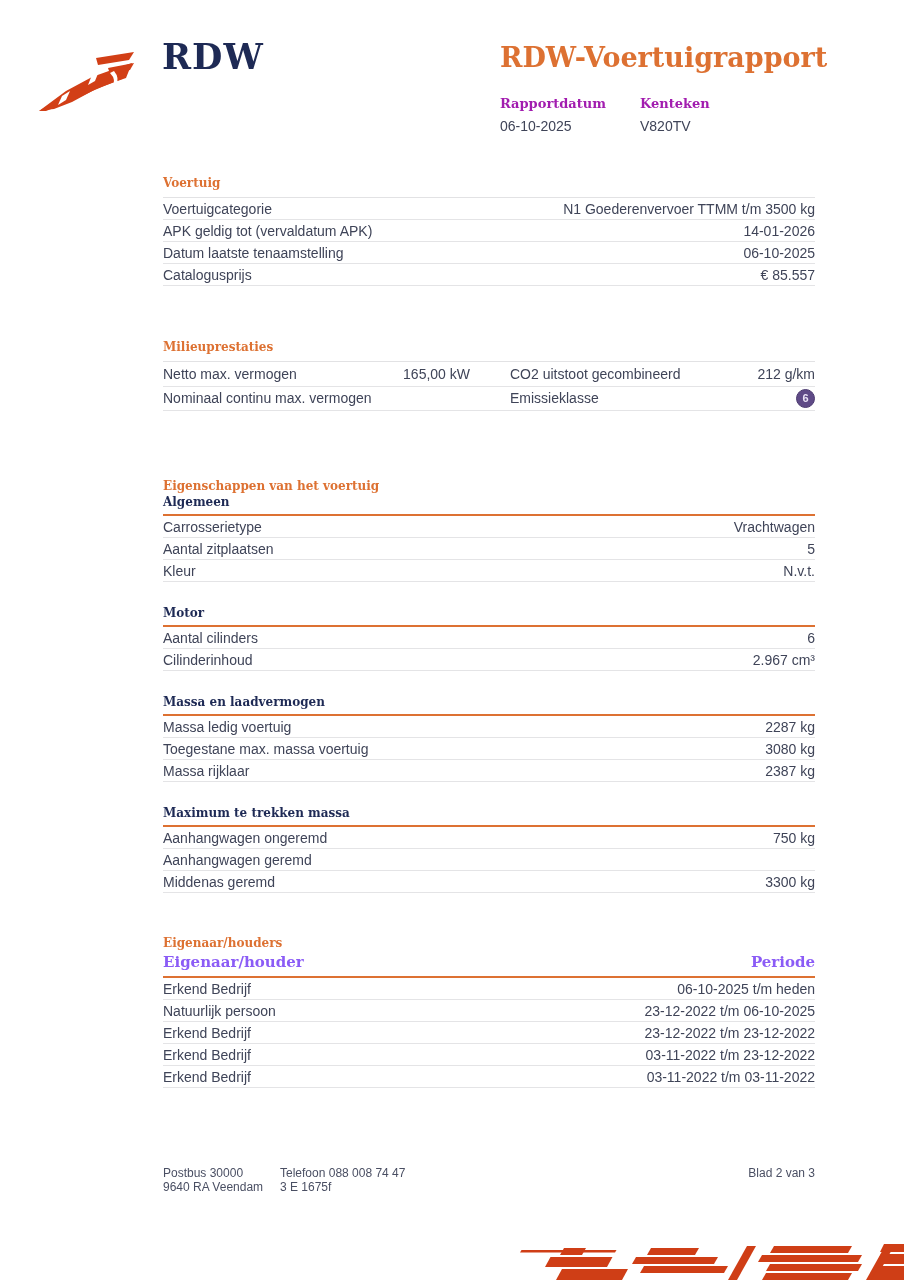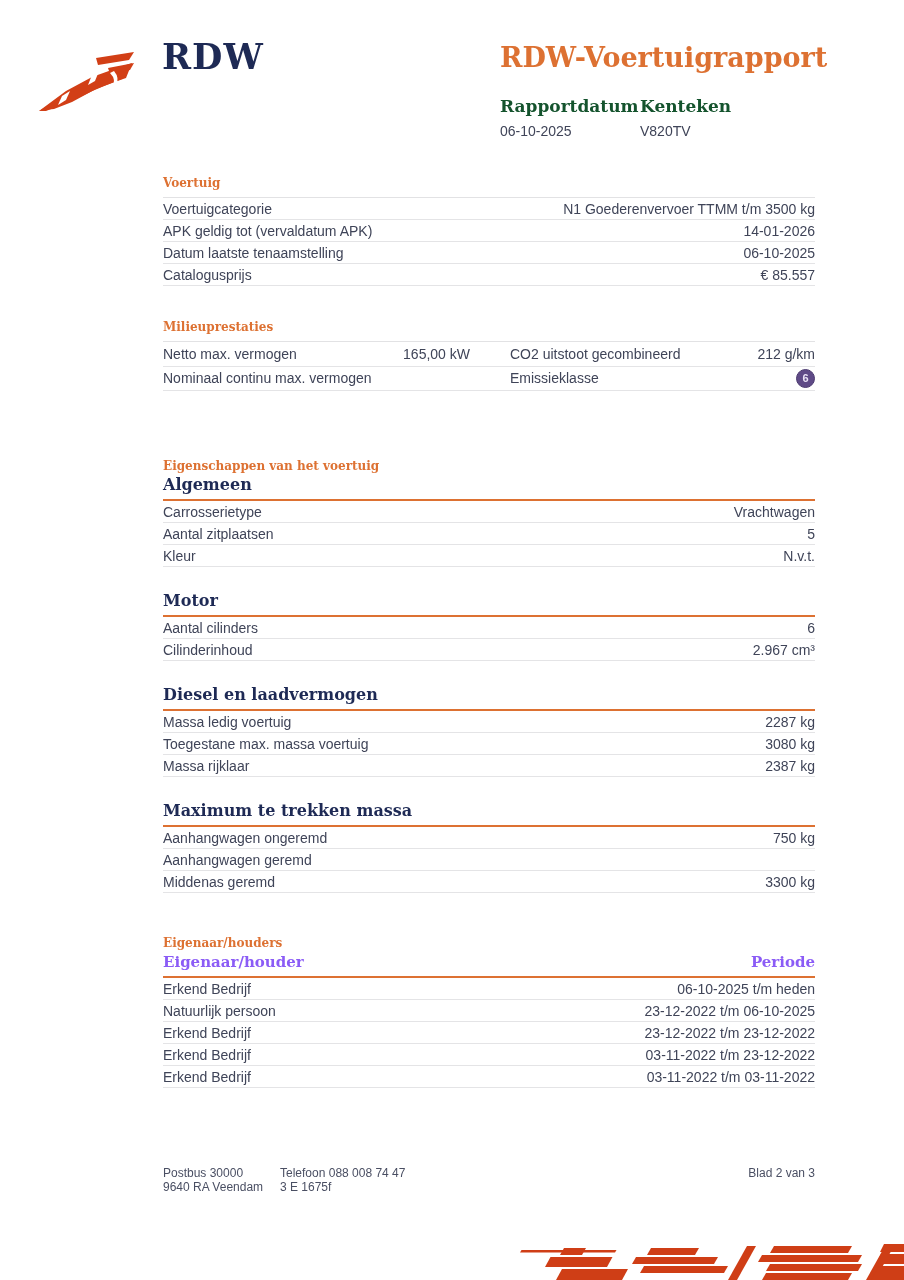--- a/index.html
+++ b/index.html
@@ -24,37 +24,37 @@
     font-family:"DejaVu Serif", serif;
     font-weight:bold;font-size:27px;
     color:#dd7132;
     white-space:nowrap;
   }
   .meta{position:absolute;left:500px;top:96px;display:flex;}
   .meta-field{width:140px;}
   .meta-field + .meta-field{width:auto;}
   .meta-label{
     font-family:"DejaVu Serif", serif;font-weight:bold;
-    font-size:17px;color:#14532d;
+    font-size:13px;color:#a21caf;
   }
   .meta-value{font-size:14px;margin-top:7px;color:#3f4458;}
 
   
   .content{position:absolute;left:163px;top:176px;width:652px;}
   h2.section-title{
     margin:0;
     font-family:"DejaVu Serif", serif;
     font-weight:bold;font-size:12px;
     color:#dd7132;
   }
   h2.lined{padding-bottom:7px;border-bottom:1px solid #e2e2e4;}
   h3.subsection-title{
     margin:0;padding-bottom:5px;
     font-family:"DejaVu Serif", serif;
-    font-weight:bold;font-size:16px;
+    font-weight:bold;font-size:12px;
     color:#1e2a55;
     border-bottom:2px solid #dd7132;
   }
   .row{
     display:flex;justify-content:space-between;align-items:center;
     height:21px;
     border-bottom:1px solid #e4e4e6;
     font-size:14px;
   }
   .row .label{white-space:nowrap;}
@@ -72,21 +72,21 @@
   .mrow .half-r{width:305px;display:flex;justify-content:space-between;align-items:center;}
 
   .badge{
     display:inline-flex;align-items:center;justify-content:center;
     width:19px;height:19px;border-radius:50%;
     background:#5f4a87;border:1px solid #4c3a70;
     color:#e9e2f5;font-size:11px;font-weight:bold;
     box-sizing:border-box;
   }
 
-  .sp-milieu{margin-top:34px;}
+  .sp-milieu{margin-top:54px;}
   .sp-eigenschappen{margin-top:68px;}
   .sp-sub{margin-top:24px;}
   .sp-first-sub{margin-top:2px;}
   .sp-owner{margin-top:43px;}
 
   
   .owner-head{
     display:flex;justify-content:space-between;align-items:baseline;
     margin-top:3px;padding-bottom:5px;
     border-bottom:2px solid #dd7132;
@@ -219,21 +219,21 @@
           <span class="label">Aantal cilinders</span>
           <span class="value">6</span>
         </div>
         <div class="row">
           <span class="label">Cilinderinhoud</span>
           <span class="value">2.967 cm³</span>
         </div>
       </div>
 
       <div class="sp-sub">
-        <h3 class="subsection-title">Diesel en laadvermogen</h3>
+        <h3 class="subsection-title">Massa en laadvermogen</h3>
         <div class="row">
           <span class="label">Massa ledig voertuig</span>
           <span class="value">2287 kg</span>
         </div>
         <div class="row">
           <span class="label">Toegestane max. massa voertuig</span>
           <span class="value">3080 kg</span>
         </div>
         <div class="row">
           <span class="label">Massa rijklaar</span>

